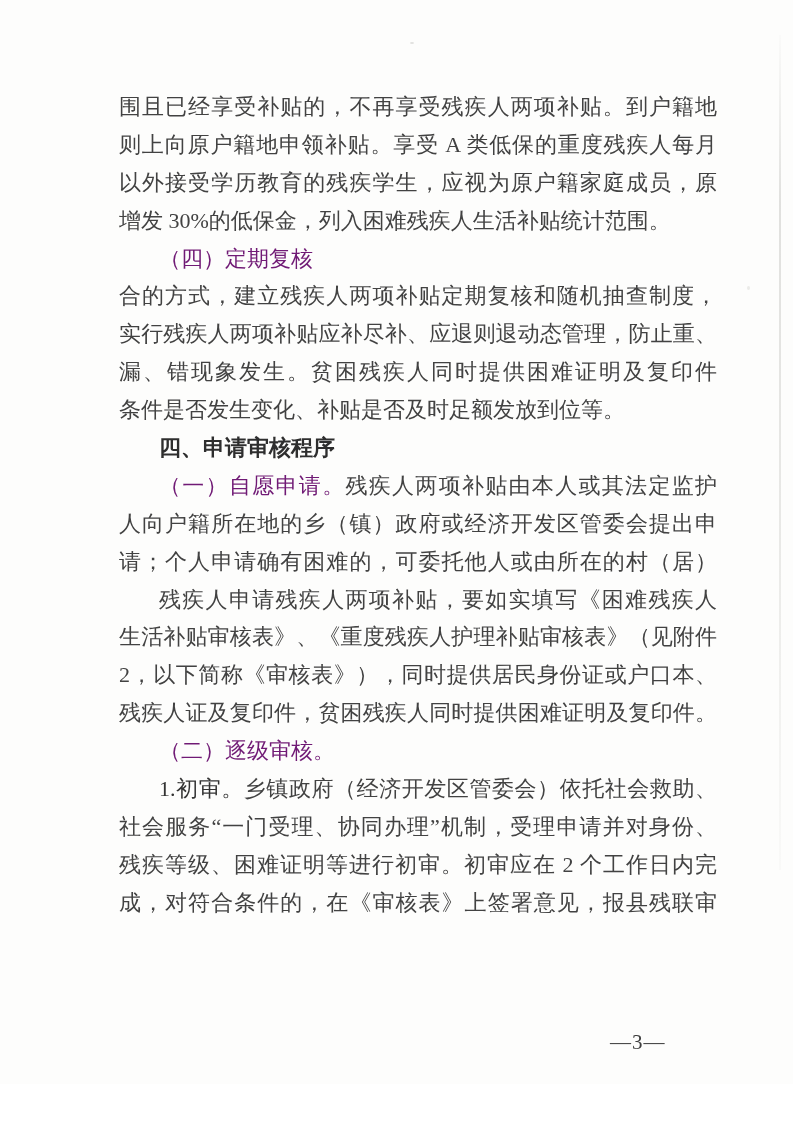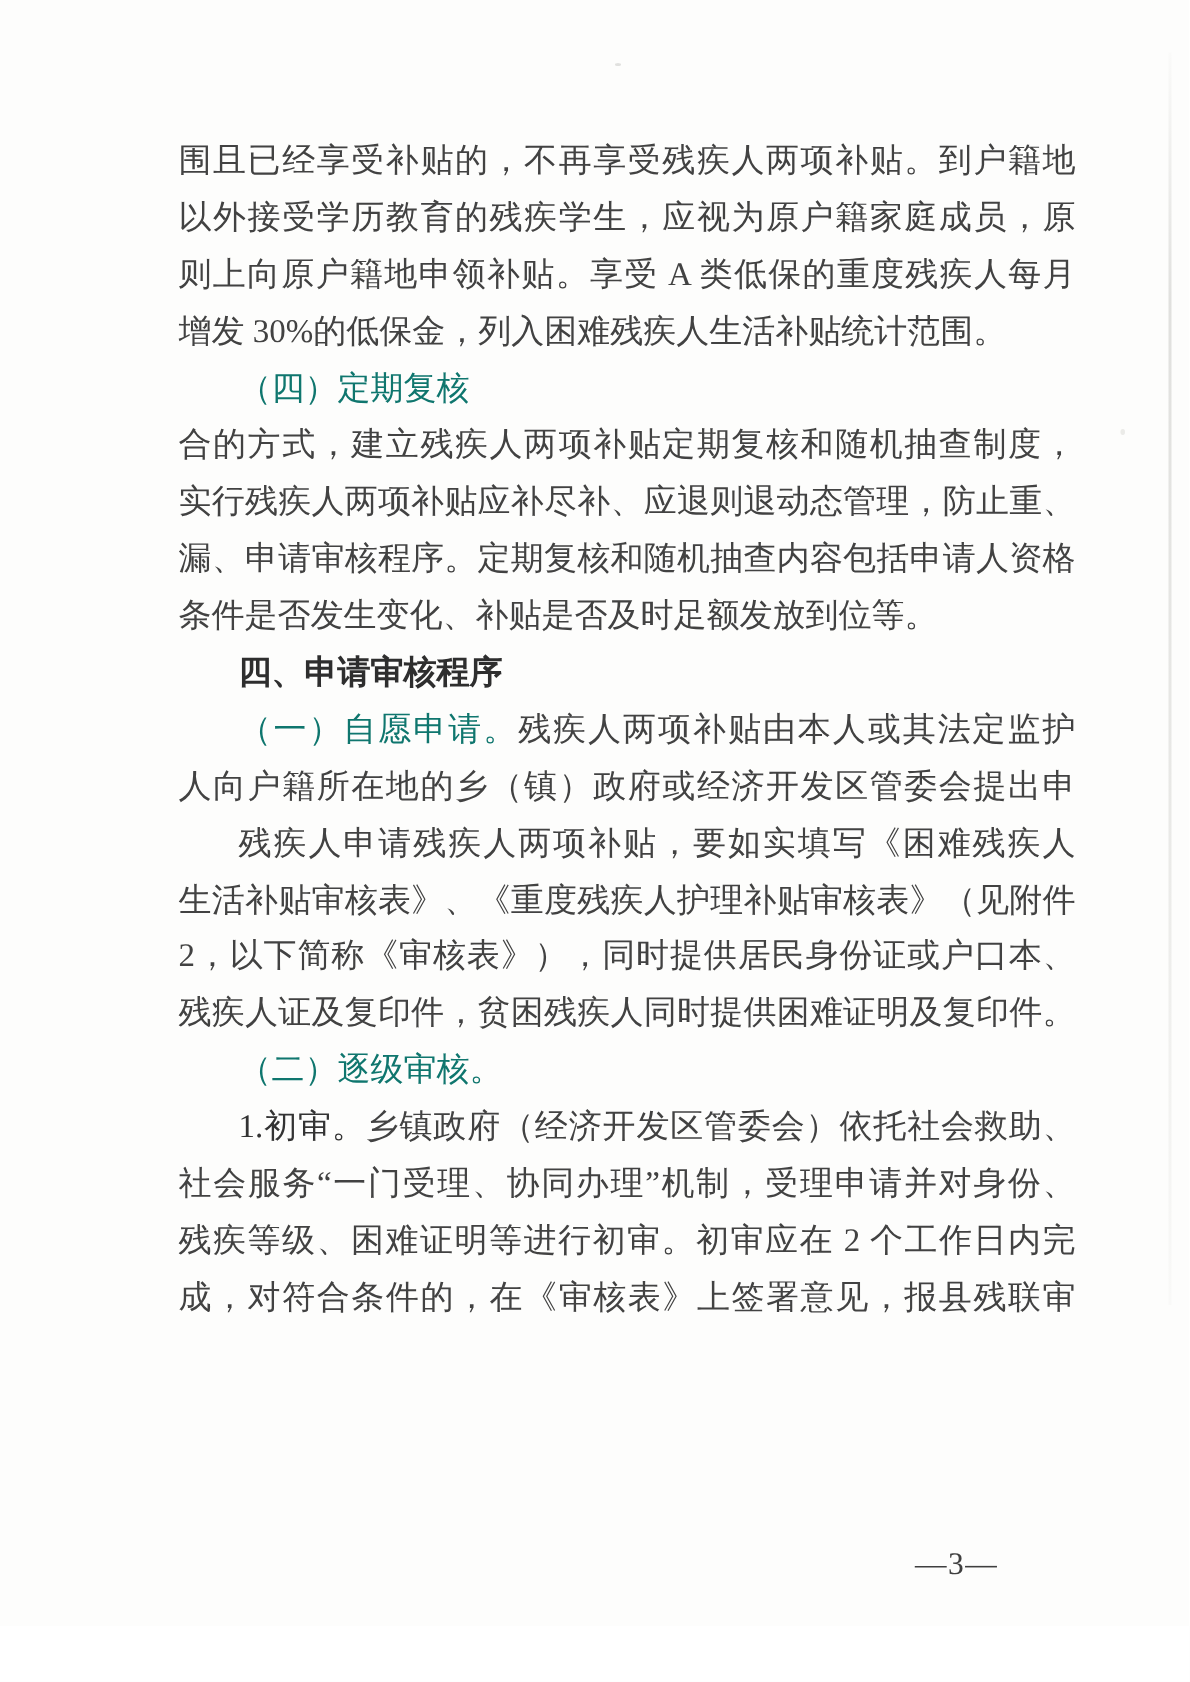--- a/index.html
+++ b/index.html
@@ -30,21 +30,21 @@
     text-align: left;
   }
   .line.fill {
     text-align: justify;
     text-align-last: justify;
   }
   .line.indent {
     text-indent: 40px;
   }
   .s-normal { font-weight: 400; }
-  .s-kai { font-weight: 400; color: #0f766e; }
+  .s-kai { font-weight: 400; color: #701a75; }
   .s-kaibold { font-weight: 400; color: #333333; }
   .s-hei {
     font-family: "Liberation Sans", "DejaVu Sans", sans-serif;
     font-weight: 700;
     color: #2e2e2e;
     margin-top: 16px;
   }
   .page-number {
     position: absolute;
     left: 610px;
@@ -85,31 +85,32 @@
   .smudge.a { left: 88px;  top: 1107px; width: 70px; }
   .smudge.b { left: 255px; top: 1109px; width: 40px; opacity: 0.35; }
   .smudge.c { left: 600px; top: 1105px; width: 90px; opacity: 0.4; }
 </style>
 </head>
 <body>
 
 <div class="page">
   <div class="text-block">
       <div class="line fill"><span class="s-normal">围且已经享受补贴的，不再享受残疾人两项补贴。到户籍地</span></div>
+      <div class="line fill"><span class="s-normal">则上向原户籍地申领补贴。享受 A 类低保的重度残疾人每月</span></div>
       <div class="line fill"><span class="s-normal">以外接受学历教育的残疾学生，应视为原户籍家庭成员，原</span></div>
-      <div class="line fill"><span class="s-normal">则上向原户籍地申领补贴。享受 A 类低保的重度残疾人每月</span></div>
       <div class="line"><span class="s-normal">增发 30%的低保金，列入困难残疾人生活补贴统计范围。</span></div>
       <div class="line indent"><span class="s-kai">（四）定期复核</span></div>
       <div class="line fill"><span class="s-normal">合的方式，建立残疾人两项补贴定期复核和随机抽查制度，</span></div>
       <div class="line fill"><span class="s-normal">实行残疾人两项补贴应补尽补、应退则退动态管理，防止重、</span></div>
-      <div class="line fill"><span class="s-normal">漏、申请审核程序。定期复核和随机抽查内容包括申请人资格</span></div>
+      <div class="line fill"><span class="s-normal">漏、错现象发生。贫困残疾人同时提供困难证明及复印件</span></div>
       <div class="line"><span class="s-normal">条件是否发生变化、补贴是否及时足额发放到位等。</span></div>
       <div class="line indent"><span class="s-hei">四、申请审核程序</span></div>
       <div class="line indent fill"><span class="s-kai">（一）自愿申请。</span><span class="s-normal">残疾人两项补贴由本人或其法定监护</span></div>
       <div class="line fill"><span class="s-normal">人向户籍所在地的乡（镇）政府或经济开发区管委会提出申</span></div>
+      <div class="line fill"><span class="s-normal">请；个人申请确有困难的，可委托他人或由所在的村（居）</span></div>
       <div class="line indent fill"><span class="s-normal">残疾人申请残疾人两项补贴，要如实填写《困难残疾人</span></div>
       <div class="line fill"><span class="s-normal">生活补贴审核表》、《重度残疾人护理补贴审核表》（见附件 1、</span></div>
       <div class="line fill"><span class="s-normal">2，以下简称《审核表》），同时提供居民身份证或户口本、</span></div>
       <div class="line fill"><span class="s-normal">残疾人证及复印件，贫困残疾人同时提供困难证明及复印件。</span></div>
       <div class="line indent"><span class="s-kai">（二）逐级审核。</span></div>
       <div class="line indent fill"><span class="s-kaibold">1.初审。</span><span class="s-normal">乡镇政府（经济开发区管委会）依托社会救助、</span></div>
       <div class="line fill"><span class="s-normal">社会服务“一门受理、协同办理”机制，受理申请并对身份、</span></div>
       <div class="line fill"><span class="s-normal">残疾等级、困难证明等进行初审。初审应在 2 个工作日内完</span></div>
       <div class="line fill"><span class="s-normal">成，对符合条件的，在《审核表》上签署意见，报县残联审</span></div>
     </div>

